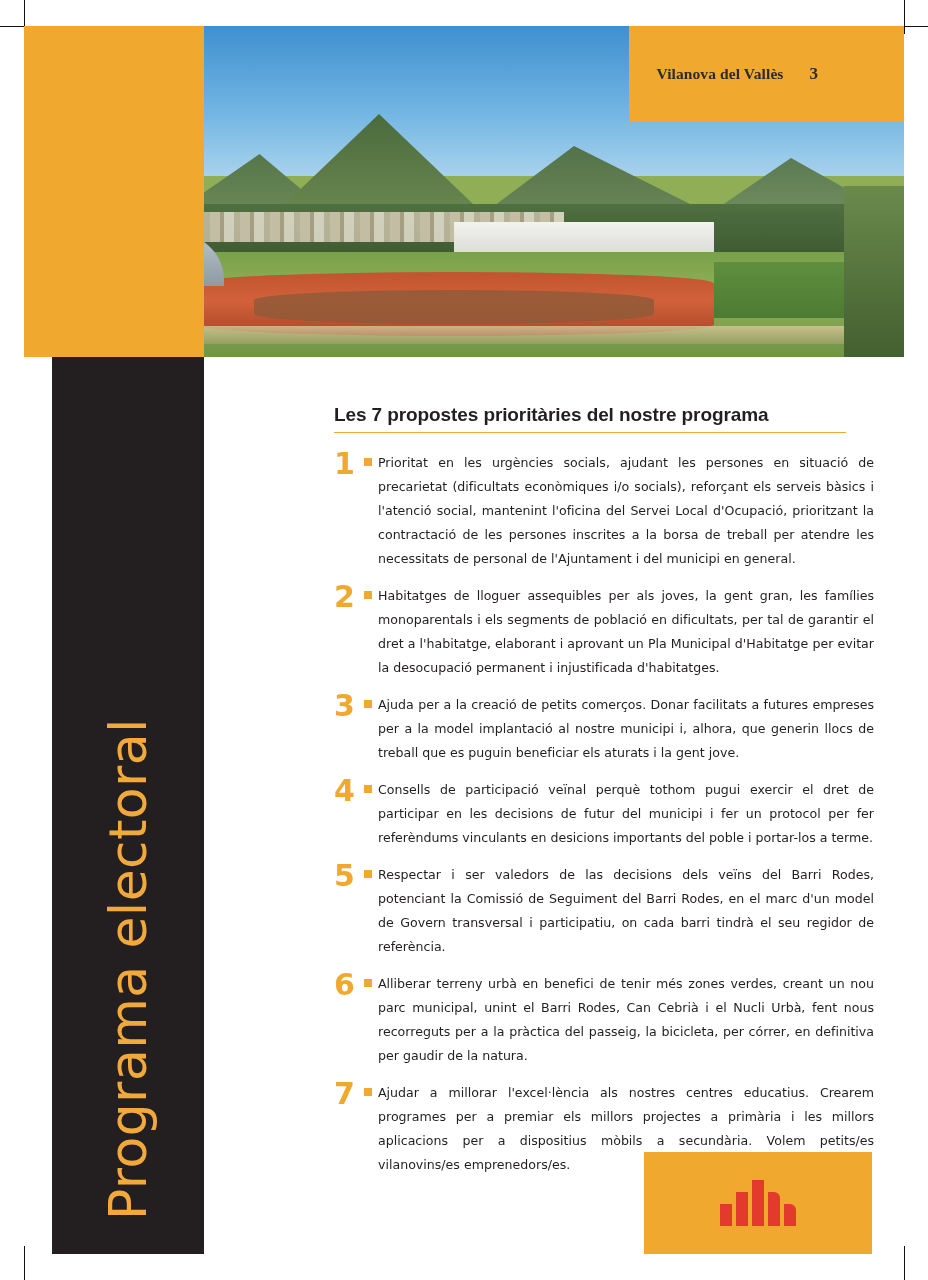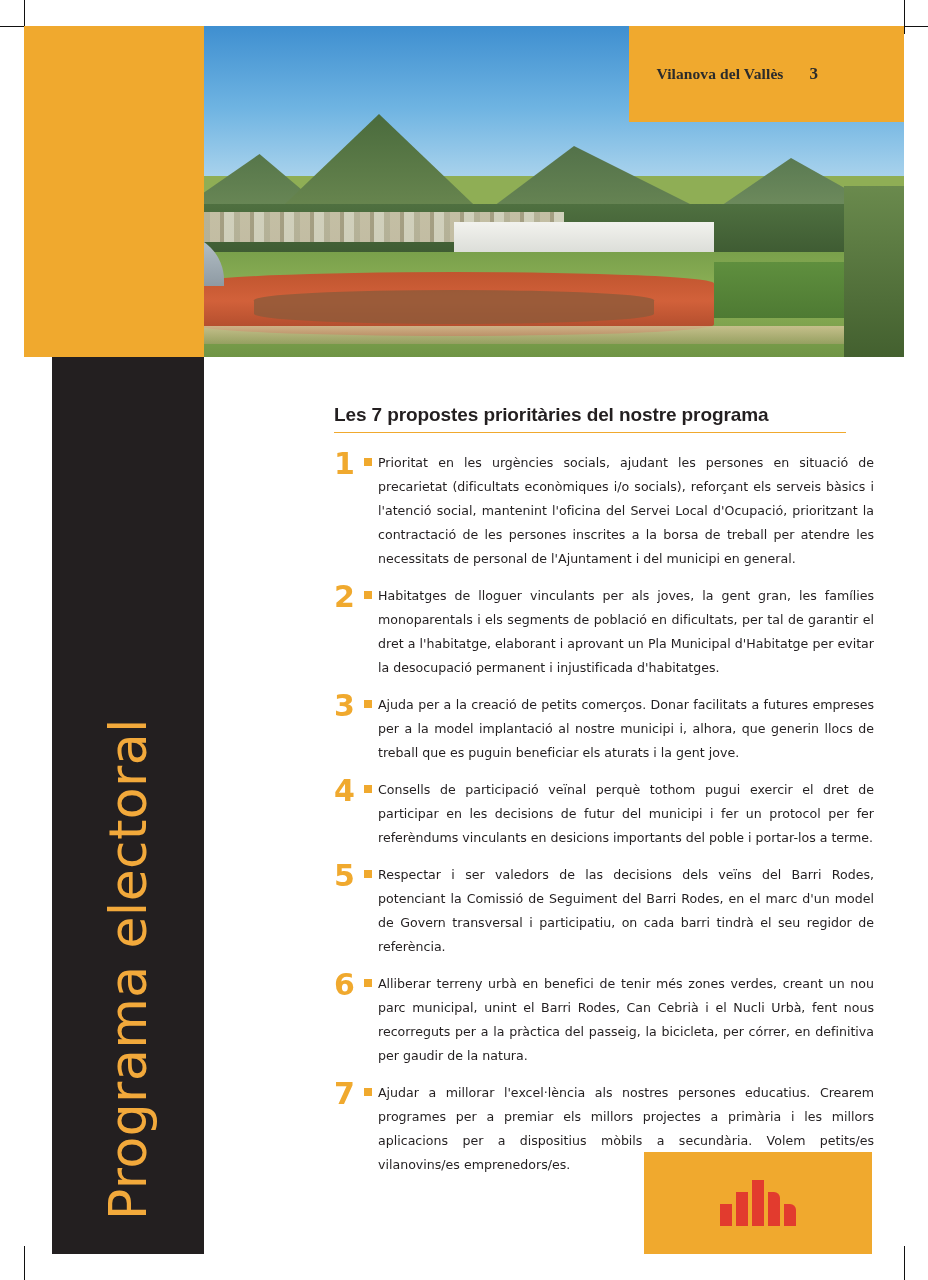--- a/index.html
+++ b/index.html
@@ -331,21 +331,21 @@
 
     <div class="item">
       <div class="num">1</div>
       <div class="bullet"></div>
       <div class="text">Prioritat en les urgències socials, ajudant les persones en situació de precarietat (dificultats econòmiques i/o socials), reforçant els serveis bàsics i l'atenció social, mantenint l'oficina del Servei Local d'Ocupació, prioritzant la contractació de les persones inscrites a la borsa de treball per atendre les necessitats de personal de l'Ajuntament i del municipi en general.</div>
     </div>
 
     <div class="item">
       <div class="num">2</div>
       <div class="bullet"></div>
-      <div class="text">Habitatges de lloguer vinculants per als joves, la gent gran, les famílies monoparentals i els segments de població en dificultats, per tal de garantir el dret a l'habitatge, elaborant i aprovant un Pla Municipal d'Habitatge per evitar la desocupació permanent i injustificada d'habitatges.</div>
+      <div class="text">Habitatges de lloguer assequibles per als joves, la gent gran, les famílies monoparentals i els segments de població en dificultats, per tal de garantir el dret a l'habitatge, elaborant i aprovant un Pla Municipal d'Habitatge per evitar la desocupació permanent i injustificada d'habitatges.</div>
     </div>
 
     <div class="item">
       <div class="num">3</div>
       <div class="bullet"></div>
       <div class="text">Ajuda per a la creació de petits comerços. Donar facilitats a futures empreses per a la model implantació al nostre municipi i, alhora, que generin llocs de treball que es puguin beneficiar els aturats i la gent jove.</div>
     </div>
 
     <div class="item">
       <div class="num">4</div>
@@ -361,21 +361,21 @@
 
     <div class="item">
       <div class="num">6</div>
       <div class="bullet"></div>
       <div class="text">Alliberar terreny urbà en benefici de tenir més zones verdes, creant un nou parc municipal, unint el Barri Rodes, Can Cebrià i el Nucli Urbà, fent nous recorreguts per a la pràctica del passeig, la bicicleta, per córrer, en definitiva per gaudir de la natura.</div>
     </div>
 
     <div class="item">
       <div class="num">7</div>
       <div class="bullet"></div>
-      <div class="text">Ajudar a millorar l'excel·lència als nostres persones educatius. Crearem programes per a premiar els millors projectes a primària i les millors aplicacions per a dispositius mòbils a secundària. Volem petits/es vilanovins/es emprenedors/es.</div>
+      <div class="text">Ajudar a millorar l'excel·lència als nostres centres educatius. Crearem programes per a premiar els millors projectes a primària i les millors aplicacions per a dispositius mòbils a secundària. Volem petits/es vilanovins/es emprenedors/es.</div>
     </div>
   </div>
 
   <div class="logo-block">
     <div class="logo-mark">
       <i class="b1"></i>
       <i class="b2"></i>
       <i class="b3"></i>
       <i class="b4"></i>
       <i class="b5"></i>

